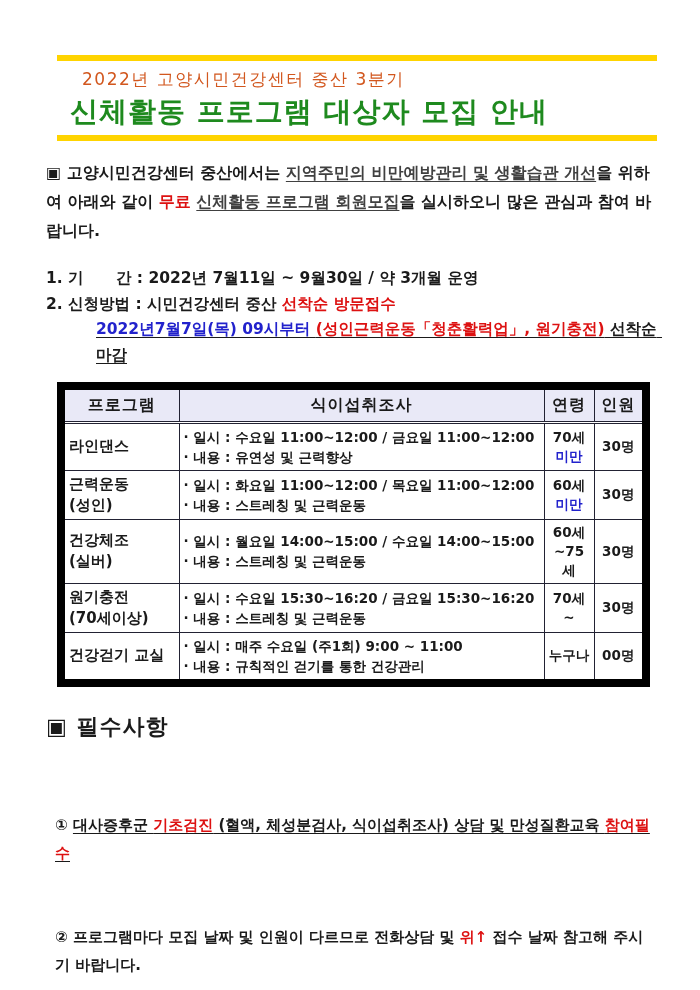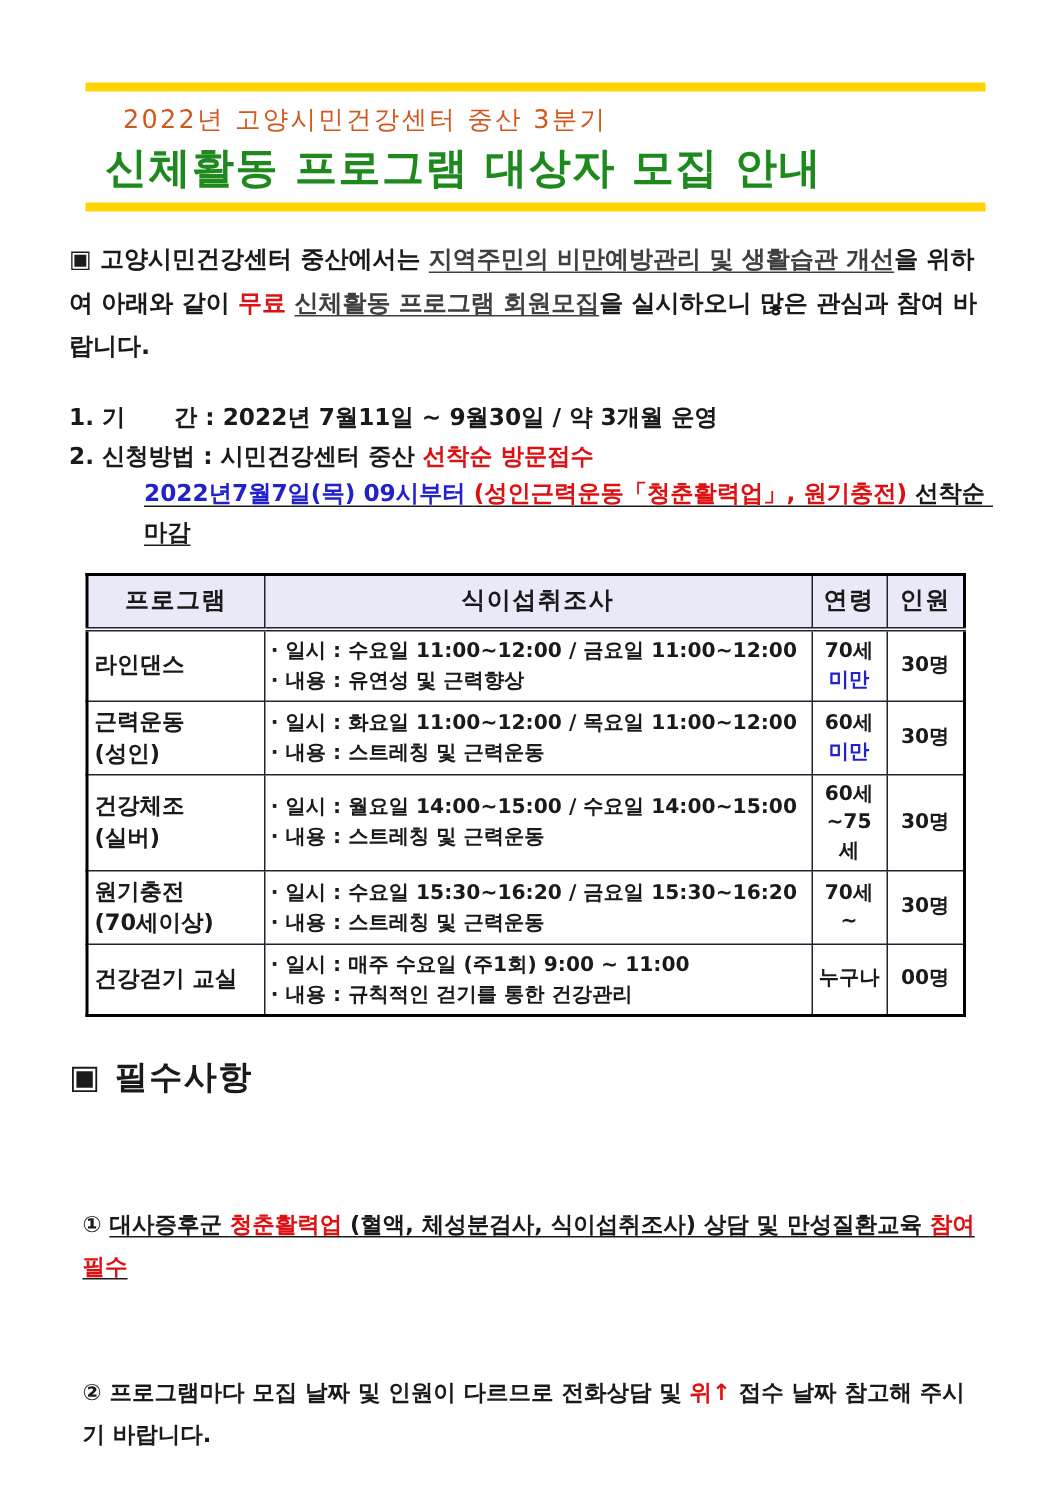--- a/index.html
+++ b/index.html
@@ -35,21 +35,21 @@
   .u { text-decoration:underline; text-underline-offset:3px; }
 
   
   .list { margin-top:21px; font-size:15.5px; font-weight:600; line-height:25.5px; }
   .list .row { white-space:pre-wrap; }
   .list .cont { margin-left:50px; }
 
   
   table.prog {
     border-collapse:collapse; width:585px; margin:14px 0 0 11px;
-    border:2px solid #000000; table-layout:fixed;
+    border:8px solid #000000; table-layout:fixed;
   }
   table.prog col.c-name { width:118px; }
   table.prog col.c-detail { width:365px; }
   table.prog col.c-age { width:50px; }
   table.prog col.c-count { width:52px; }
   table.prog th, table.prog td { border:1px solid #222233; }
   table.prog thead th {
     background:#E9E9F7; height:36px; font-size:16px; font-weight:bold;
     border-bottom:3px double #222233; letter-spacing:1px;
   }
@@ -150,19 +150,19 @@
           </td>
         <td class="detail"><div>· 일시 : 매주 수요일 (주1회) 9:00 ~ 11:00</div><div>· 내용 : 규칙적인 걷기를 통한 건강관리</div></td>
         <td class="age">누구나</td>
         <td class="count">00명</td>
       </tr>
     </tbody>
   </table>
 
   <div class="sec-head"><span>▣</span><span> 필수사항</span></div>
   <div class="req-items">
-    <div><span>① </span><span class="u"><span>대사증후군 </span><span class="red">청춘활력업</span><span> (혈액, 체성분검사, 식이섭취조사) 상담 및 만성질환교육 </span><span class="red">참여필수</span></span></div>
+    <div><span>① </span><span class="u"><span>대사증후군 </span><span class="red">기초검진</span><span> (혈액, 체성분검사, 식이섭취조사) 상담 및 만성질환교육 </span><span class="red">참여필수</span></span></div>
     <div><span>② </span><span>프로그램마다 모집 날짜 및 인원이 다르므로 전화상담 및 </span><span class="red">위↑</span><span> 접수 날짜 참고해 주시기 바랍니다.</span></div>
     
     
   </div>
 
 </div>
 
 </body></html>

